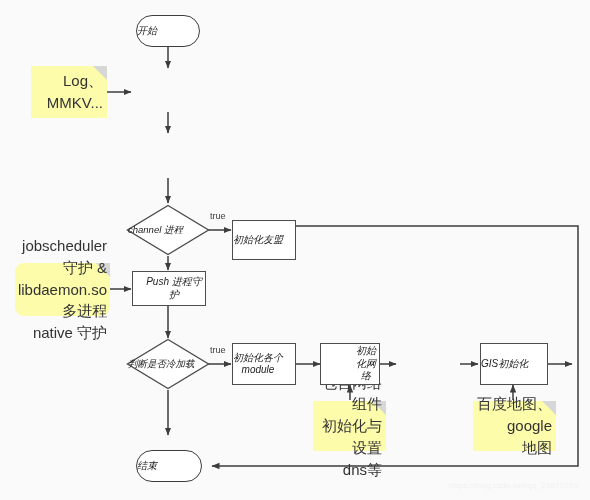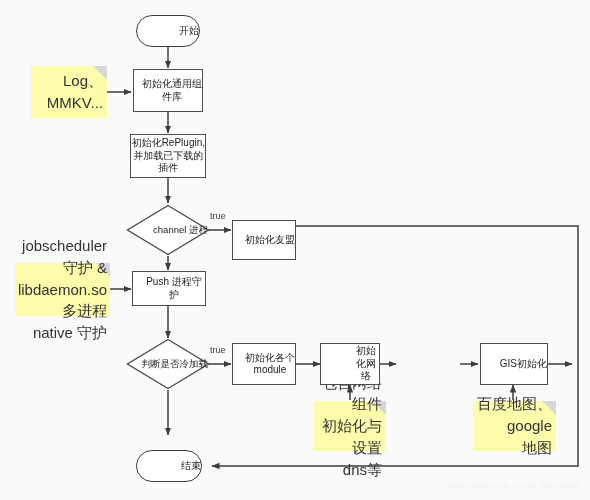--- a/index.html
+++ b/index.html
@@ -23,27 +23,28 @@
     height: 500px;
     pointer-events: none;
   }
 
   
   .node {
     position: absolute;
     box-sizing: border-box;
     display: flex;
     align-items: center;
-    justify-content: flex-end;
+    justify-content: flex-start;
     text-align: center;
     color: #222222;
     font-size: 10px;
     line-height: 1.25;
     white-space: pre-line;
     z-index: 3;
+    font-style: italic;
   }
   .process {
     background: #ffffff;
     border: 1.4px solid #4d4d4d;
   }
   .terminal {
     background: #ffffff;
     border: 1.6px solid #3d3d3d;
     border-radius: 16px;
   }
@@ -160,21 +161,21 @@
 
       <path d="M296,226 L578,226 L578,466 L212,466" marker-end="url(#arrow)"></path>
     </g>
   </svg>
 
   <div class="note" style="left:31px; top:66px; width:76px; height:52px;">
     <span class="fold"></span>
     <span class="ntext">Log、MMKV...</span>
   </div>
 
-  <div class="note" style="left:15px; top:263px; width:95px; height:53px;">
+  <div class="note" style="left:15px; top:263px; width:95px; height:53px;border-radius:9px;">
     <span class="fold"></span>
     <span class="ntext">jobscheduler 守护 &amp;
 libdaemon.so 多进程
 native 守护</span>
   </div>
 
   <div class="note" style="left:473px; top:401px; width:83px; height:50px;">
     <span class="fold"></span>
     <span class="ntext">百度地图、google
 地图</span>
@@ -184,30 +185,21 @@
     <span class="fold"></span>
     <span class="ntext">包含网络组件
 初始化与设置
 dns等</span>
   </div>
 
   <div class="node terminal" style="left:136px; top:15px; width:64px; height:32px;">
     <span>开始</span>
   </div>
 
-  <div class="node process" style="left:133px; top:69px; width:70px; height:43px;">
-    <span>初始化通用组
-件库</span>
-  </div>
-
-  <div class="node process" style="left:130px; top:134px; width:76px; height:44px;">
-    <span>初始化RePlugin,
-并加载已下载的
-插件</span>
-  </div>
+
 
   <div class="node decision" style="left:126px; top:204px; width:84px; height:52px;">
     <svg class="diamond-svg" viewBox="0 0 84 52" preserveAspectRatio="none">
       <polygon points="42,1.5 82.5,26 42,50.5 1.5,26" fill="#ffffff" stroke="#4d4d4d" stroke-width="1.4"></polygon>
     </svg>
     <span class="dlabel">channel 进程</span>
   </div>
 
   <div class="node process" style="left:232px; top:206px; width:64px; height:40px;margin-top:14px;">
     <span>初始化友盟</span>

